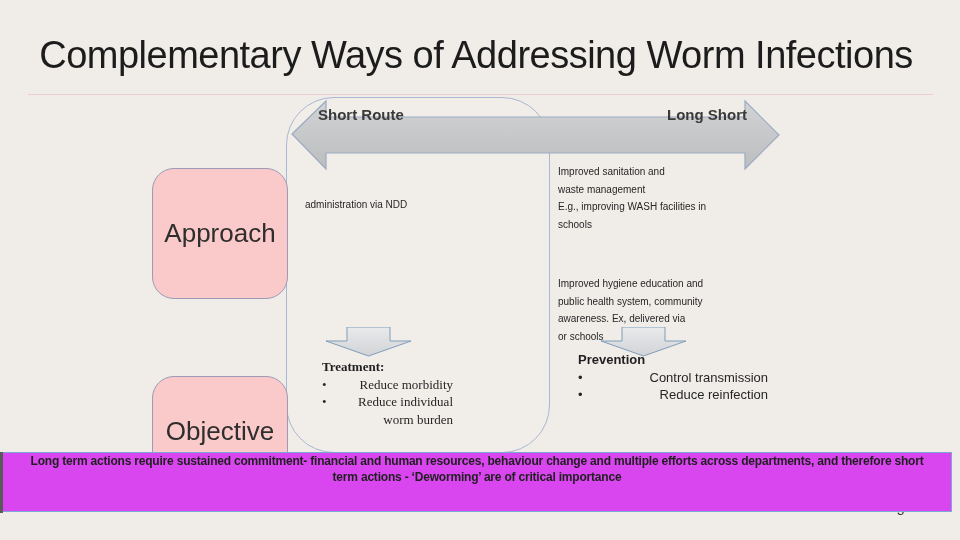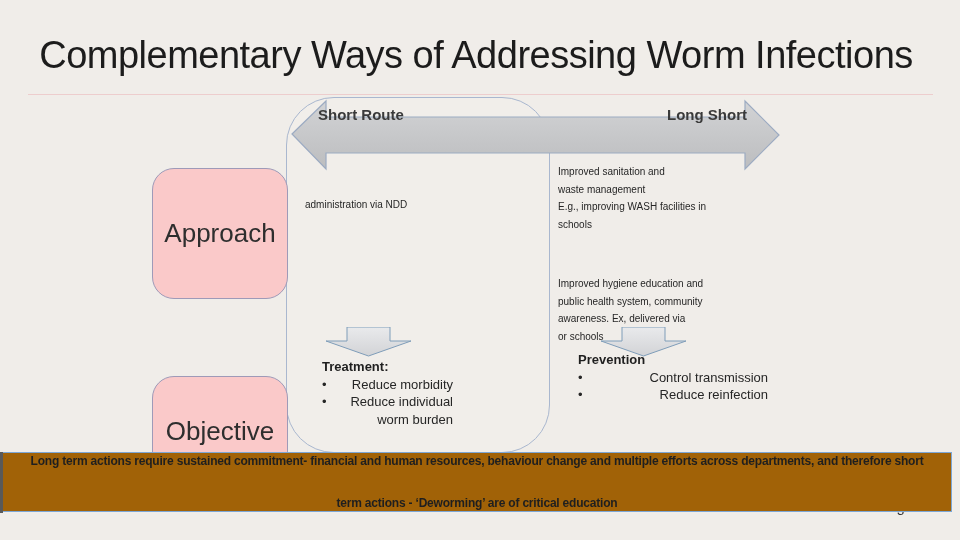--- a/index.html
+++ b/index.html
@@ -32,33 +32,33 @@
   .pink-approach{top:168px;height:129px;}
   .pink-objective{top:340px;height:108px;margin-top:36px;}
   .body-text{font-size:10px;line-height:17.5px;color:#262626;}
   .deworming{position:absolute;left:305px;top:196px;width:175px;}
   .rcol-p1{position:absolute;left:558px;top:163px;width:210px;}
   .rcol-p2{position:absolute;left:558px;top:238px;width:210px;margin-top:37px;}
   .down-arrow{position:absolute;width:87px;height:30px;}
   .down-arrow-mid{left:325px;top:327px;}
   .down-arrow-right{left:600px;top:327px;}
   .block-title{font-weight:700;font-size:13px;line-height:17.5px;color:#1f1f1f;}
-  .treatment{position:absolute;left:322px;top:358px;width:150px;}
+  .treatment{position:absolute;left:322px;top:358px;width:150px;font-family:Liberation Serif, serif;}
   .prevention{position:absolute;left:578px;top:351px;width:190px;}
   .bullet-row{display:flex;font-size:13px;line-height:17.5px;}
   .bullet-dot{width:16px;flex:0 0 16px;}
   .bullet-txt{flex:1;text-align:right;}
   .treatment .bullet-txt{max-width:115px;}
   .page-number{
     position:absolute;left:897px;top:503px;font-size:13px;color:#333;z-index:1;
   }
   .footer-box{
     position:absolute;left:2px;top:452px;width:950px;height:60px;z-index:2;
-    background:#a16207;border:1.5px solid #7da7d6;box-sizing:border-box;
-    display:flex;flex-direction:column;justify-content:space-between;align-items:center;
+    background:#d946ef;border:1.5px solid #7da7d6;box-sizing:border-box;
+    display:flex;flex-direction:column;justify-content:flex-start;align-items:center;
     overflow:hidden;
   }
   .footer-line{
     font-size:12px;font-weight:700;letter-spacing:-0.2px;line-height:16px;
     color:#1f1f1f;white-space:nowrap;text-align:center;
   }
   .footer-edge{
     position:absolute;left:0;top:452px;width:3px;height:61px;background:#595959;z-index:3;
   }
 </style>
@@ -150,17 +150,17 @@
     <div class="bullet-row">
       <span class="bullet-dot">•</span>
       <span class="bullet-txt">Reduce reinfection</span>
     </div>
   </div>
 
   <div class="page-number">3</div>
 
   <div class="footer-box">
     <div class="footer-line">Long term actions require sustained commitment- financial and human resources, behaviour change and multiple efforts across departments, and therefore short</div>
-    <div class="footer-line">term actions - ‘Deworming’ are of critical education</div>
+    <div class="footer-line">term actions - ‘Deworming’ are of critical importance</div>
   </div>
   <div class="footer-edge"></div>
 
 </div>
 
 </body></html>

